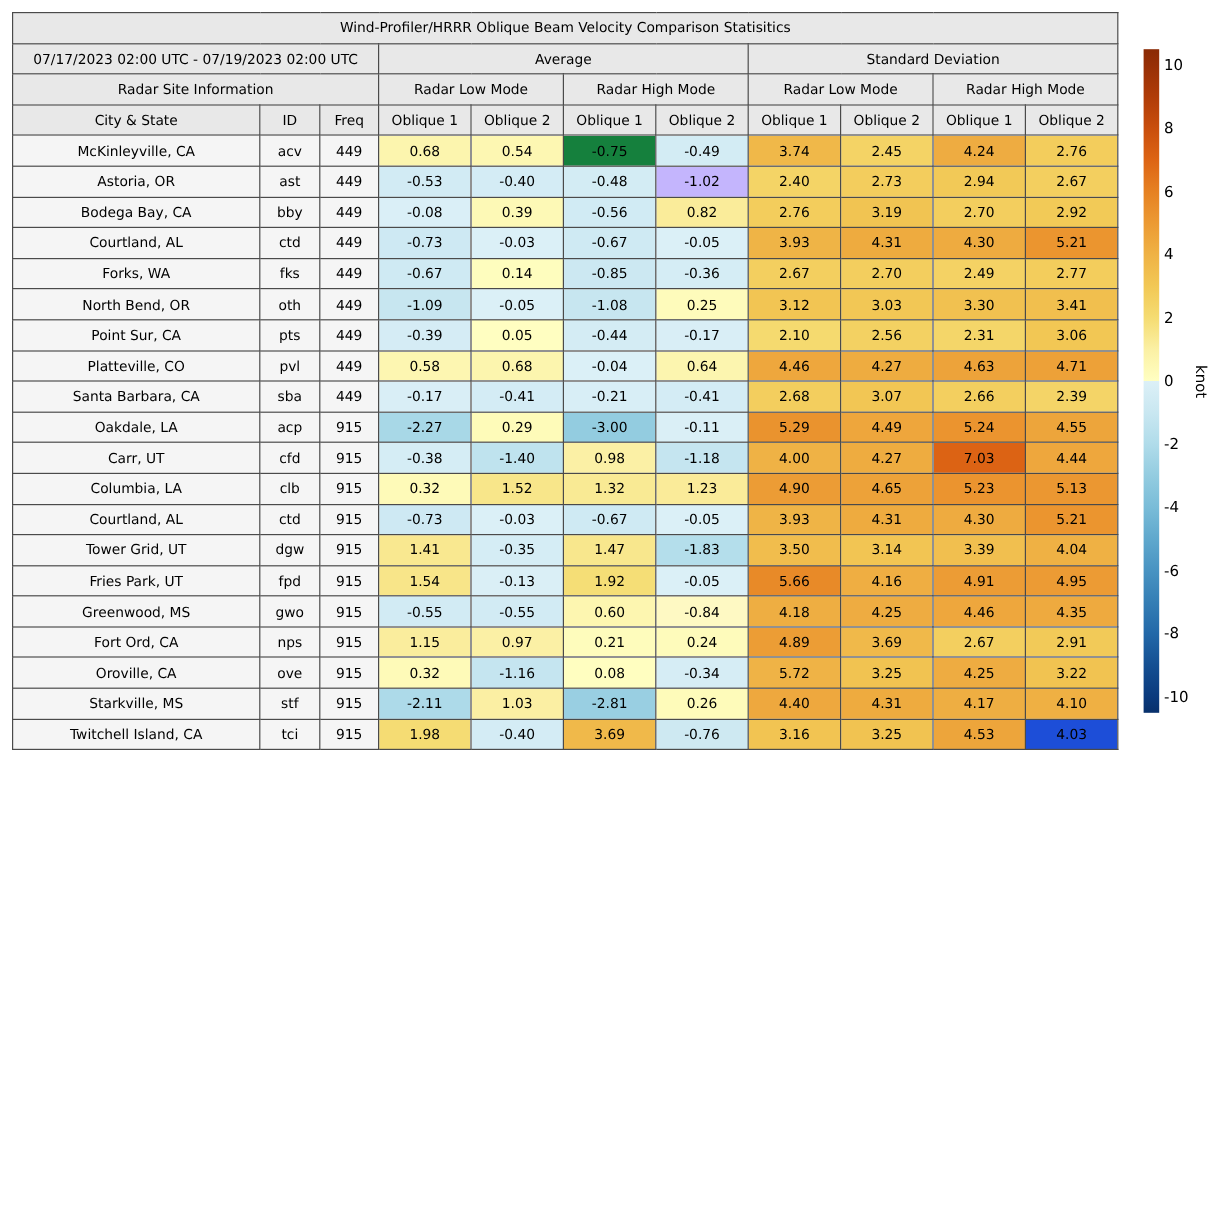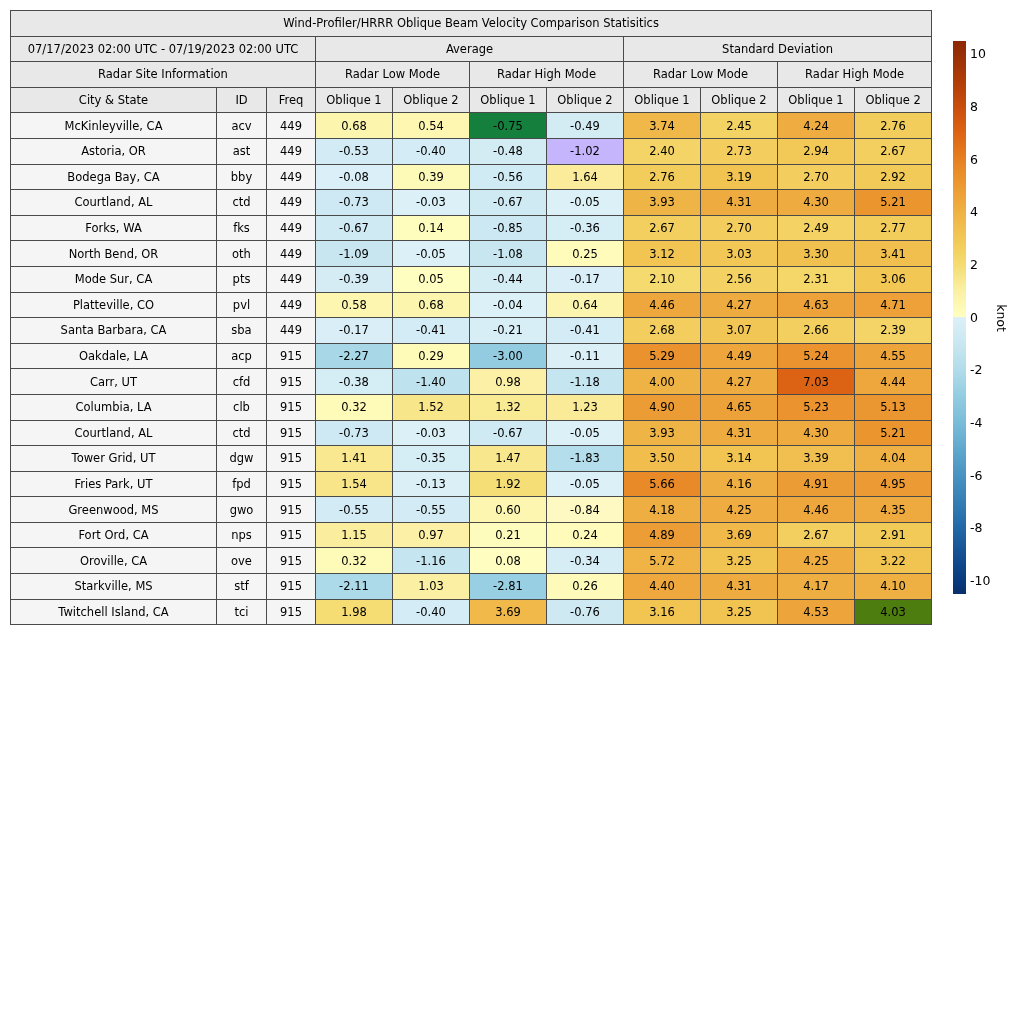--- a/index.html
+++ b/index.html
@@ -143,21 +143,21 @@
           <td class="value-cell" style="background: rgb(242, 201, 87);">2.94</td>
           <td class="value-cell" style="background: rgb(243, 207, 95);">2.67</td>
         </tr>
         <tr>
           <td class="label-cell">Bodega Bay, CA</td>
           <td class="label-cell">bby</td>
           <td class="label-cell">449</td>
           <td class="value-cell" style="background: rgb(218, 239, 247);">-0.08</td>
           <td class="value-cell" style="background: rgb(253, 249, 182);">0.39</td>
           <td class="value-cell" style="background: rgb(209, 235, 244);">-0.56</td>
-          <td class="value-cell" style="background: rgb(250, 236, 154);">1.64</td>
+          <td class="value-cell" style="background: rgb(250, 236, 154);">0.82</td>
           <td class="value-cell" style="background: rgb(243, 205, 92);">2.76</td>
           <td class="value-cell" style="background: rgb(241, 196, 82);">3.19</td>
           <td class="value-cell" style="background: rgb(243, 206, 94);">2.70</td>
           <td class="value-cell" style="background: rgb(242, 202, 87);">2.92</td>
         </tr>
         <tr>
           <td class="label-cell">Courtland, AL</td>
           <td class="label-cell">ctd</td>
           <td class="label-cell">449</td>
           <td class="value-cell" style="background: rgb(206, 233, 243);">-0.73</td>
@@ -189,21 +189,21 @@
           <td class="value-cell" style="background: rgb(199, 230, 240);">-1.09</td>
           <td class="value-cell" style="background: rgb(219, 240, 247);">-0.05</td>
           <td class="value-cell" style="background: rgb(199, 230, 240);">-1.08</td>
           <td class="value-cell" style="background: rgb(254, 251, 187);">0.25</td>
           <td class="value-cell" style="background: rgb(242, 197, 83); margin-top: 44px;">3.12</td>
           <td class="value-cell" style="background: rgb(242, 199, 85);">3.03</td>
           <td class="value-cell" style="background: rgb(241, 193, 80);">3.30</td>
           <td class="value-cell" style="background: rgb(241, 191, 78);">3.41</td>
         </tr>
         <tr>
-          <td class="label-cell">Mode Sur, CA</td>
+          <td class="label-cell">Point Sur, CA</td>
           <td class="label-cell">pts</td>
           <td class="label-cell">449</td>
           <td class="value-cell" style="background: rgb(213, 236, 245);">-0.39</td>
           <td class="value-cell" style="background: rgb(255, 254, 193);">0.05</td>
           <td class="value-cell" style="background: rgb(212, 236, 244);">-0.44</td>
           <td class="value-cell" style="background: rgb(217, 238, 246);">-0.17</td>
           <td class="value-cell" style="background: rgb(245, 218, 111);">2.10</td>
           <td class="value-cell" style="background: rgb(243, 209, 98);">2.56</td>
           <td class="value-cell" style="background: rgb(244, 214, 105);">2.31</td>
           <td class="value-cell" style="background: rgb(242, 199, 84);">3.06</td>
@@ -368,21 +368,21 @@
           <td class="label-cell">Twitchell Island, CA</td>
           <td class="label-cell">tci</td>
           <td class="label-cell">915</td>
           <td class="value-cell" style="background: rgb(245, 220, 115);">1.98</td>
           <td class="value-cell" style="background: rgb(212, 236, 245);">-0.40</td>
           <td class="value-cell" style="background: rgb(240, 185, 74);">3.69</td>
           <td class="value-cell" style="background: rgb(206, 233, 242);">-0.76</td>
           <td class="value-cell" style="background: rgb(242, 196, 82);">3.16</td>
           <td class="value-cell" style="background: rgb(241, 195, 81);">3.25</td>
           <td class="value-cell" style="background: rgb(237, 165, 59);">4.53</td>
-          <td class="value-cell" style="background: #4d7c0f;">4.03</td>
+          <td class="value-cell" style="background: #1d4ed8;">4.03</td>
         </tr>
       </tbody>
   </table>
 
   <div id="colorbar-area">
     <div id="colorbar-gradient" style="background: linear-gradient(rgb(138, 42, 5) 0%, rgb(151, 47, 6) 2.38%, rgb(176, 60, 8) 7.14%, rgb(201, 78, 13) 11.9%, rgb(221, 100, 20) 16.67%, rgb(230, 129, 34) 21.43%, rgb(236, 154, 51) 26.19%, rgb(239, 178, 69) 30.95%, rgb(242, 200, 85) 35.71%, rgb(245, 220, 114) 40.48%, rgb(251, 240, 164) 45.24%, rgb(255, 255, 194) 50%, rgb(220, 240, 247) 50%, rgb(201, 231, 241) 54.76%, rgb(176, 220, 234) 59.52%, rgb(147, 204, 224) 64.29%, rgb(121, 188, 216) 69.05%, rgb(95, 168, 205) 73.81%, rgb(72, 147, 194) 78.57%, rgb(52, 126, 181) 83.33%, rgb(34, 104, 168) 88.1%, rgb(20, 79, 146) 92.86%, rgb(10, 58, 125) 97.62%, rgb(8, 48, 107) 100%);"></div>
     <div id="colorbar-ticks">
         <div class="cbar-tick" style="top: 5.16667px;">10</div>
         <div class="cbar-tick" style="top: 57.8333px;">8</div>
         <div class="cbar-tick" style="top: 110.5px;">6</div>

